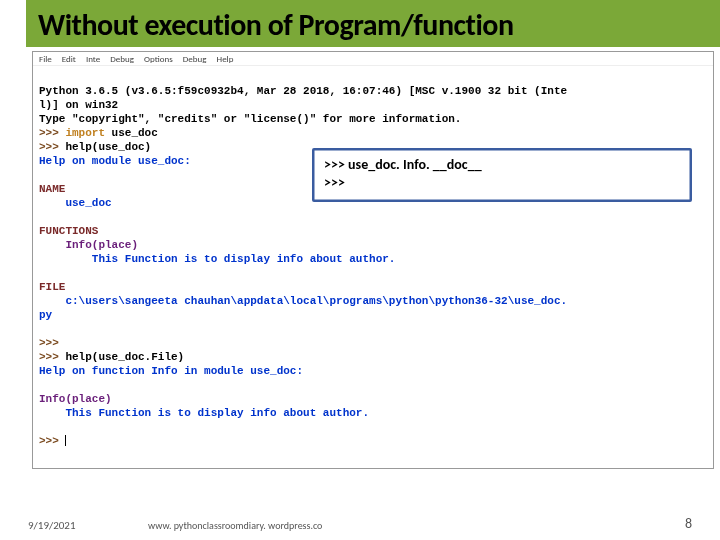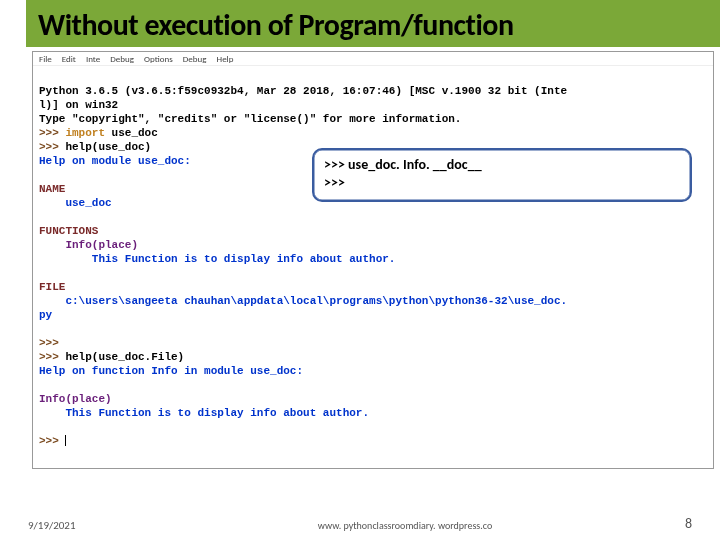--- a/index.html
+++ b/index.html
@@ -15,25 +15,25 @@
   .shell-menu { font-size: 9px; color: #444; padding: 1px 6px; border-bottom: 1px solid #eee; }
   .shell-menu span { margin-right: 8px; }
   .console { font-family: "Courier New", monospace; font-size: 11px; line-height: 14px; padding: 4px 6px 6px; position: relative; white-space: pre; }
   .console .bold { font-weight: bold; text-align: center; }
   .console .prompt { color: #7a4a1f; }
   .console .kw { color: #c08020; }
   .console .blue { color: #0033cc; }
   .console .purple { color: #6a1f7a; font-weight: bold; }
   .console .sect { color: #7a2a2a; font-weight: bold; margin-top: 15px; }
   .console .text { color: #000; }
-  .callout { position: absolute; top: 148px; right: 28px; width: 380px; background: #fff; border: 2px solid #3a5ca0; border-radius: 10px; padding: 6px 10px 8px; font-family: Calibri, Arial, sans-serif; font-size: 14px; font-weight: bold; color: #000; line-height: 18px; box-shadow: 0 0 0 0.5px #3a5ca0 inset; }
+  .callout { position: absolute; top: 148px; right: 28px; width: 380px; background: #fff; border: 2px solid #3a5ca0; border-radius: 2px; padding: 6px 10px 8px; font-family: Calibri, Arial, sans-serif; font-size: 14px; font-weight: bold; color: #000; line-height: 18px; box-shadow: 0 0 0 0.5px #3a5ca0 inset; }
   .callout .row { white-space: nowrap; }
   .footer { position: absolute; bottom: 8px; left: 0; width: 720px; display: flex; align-items: flex-end; font-size: 11px; color: #555; padding: 0 28px; }
   .footer .date { width: 120px; }
-  .footer .center { flex: 1; text-align: center; line-height: 13px; font-size: 10px; }
+  .footer .center { flex: 1; text-align: left; line-height: 13px; font-size: 10px; }
   .footer .pnum { width: 30px; text-align: right; font-size: 14px; }
   .cursor { display: inline-block; width: 1px; height: 11px; background: #000; vertical-align: -2px; }
 </style>
 </head>
 <body>
 
 <div class="slide">
 
   <div class="title-bar">
     <h1>Without execution of Program/function</h1>

